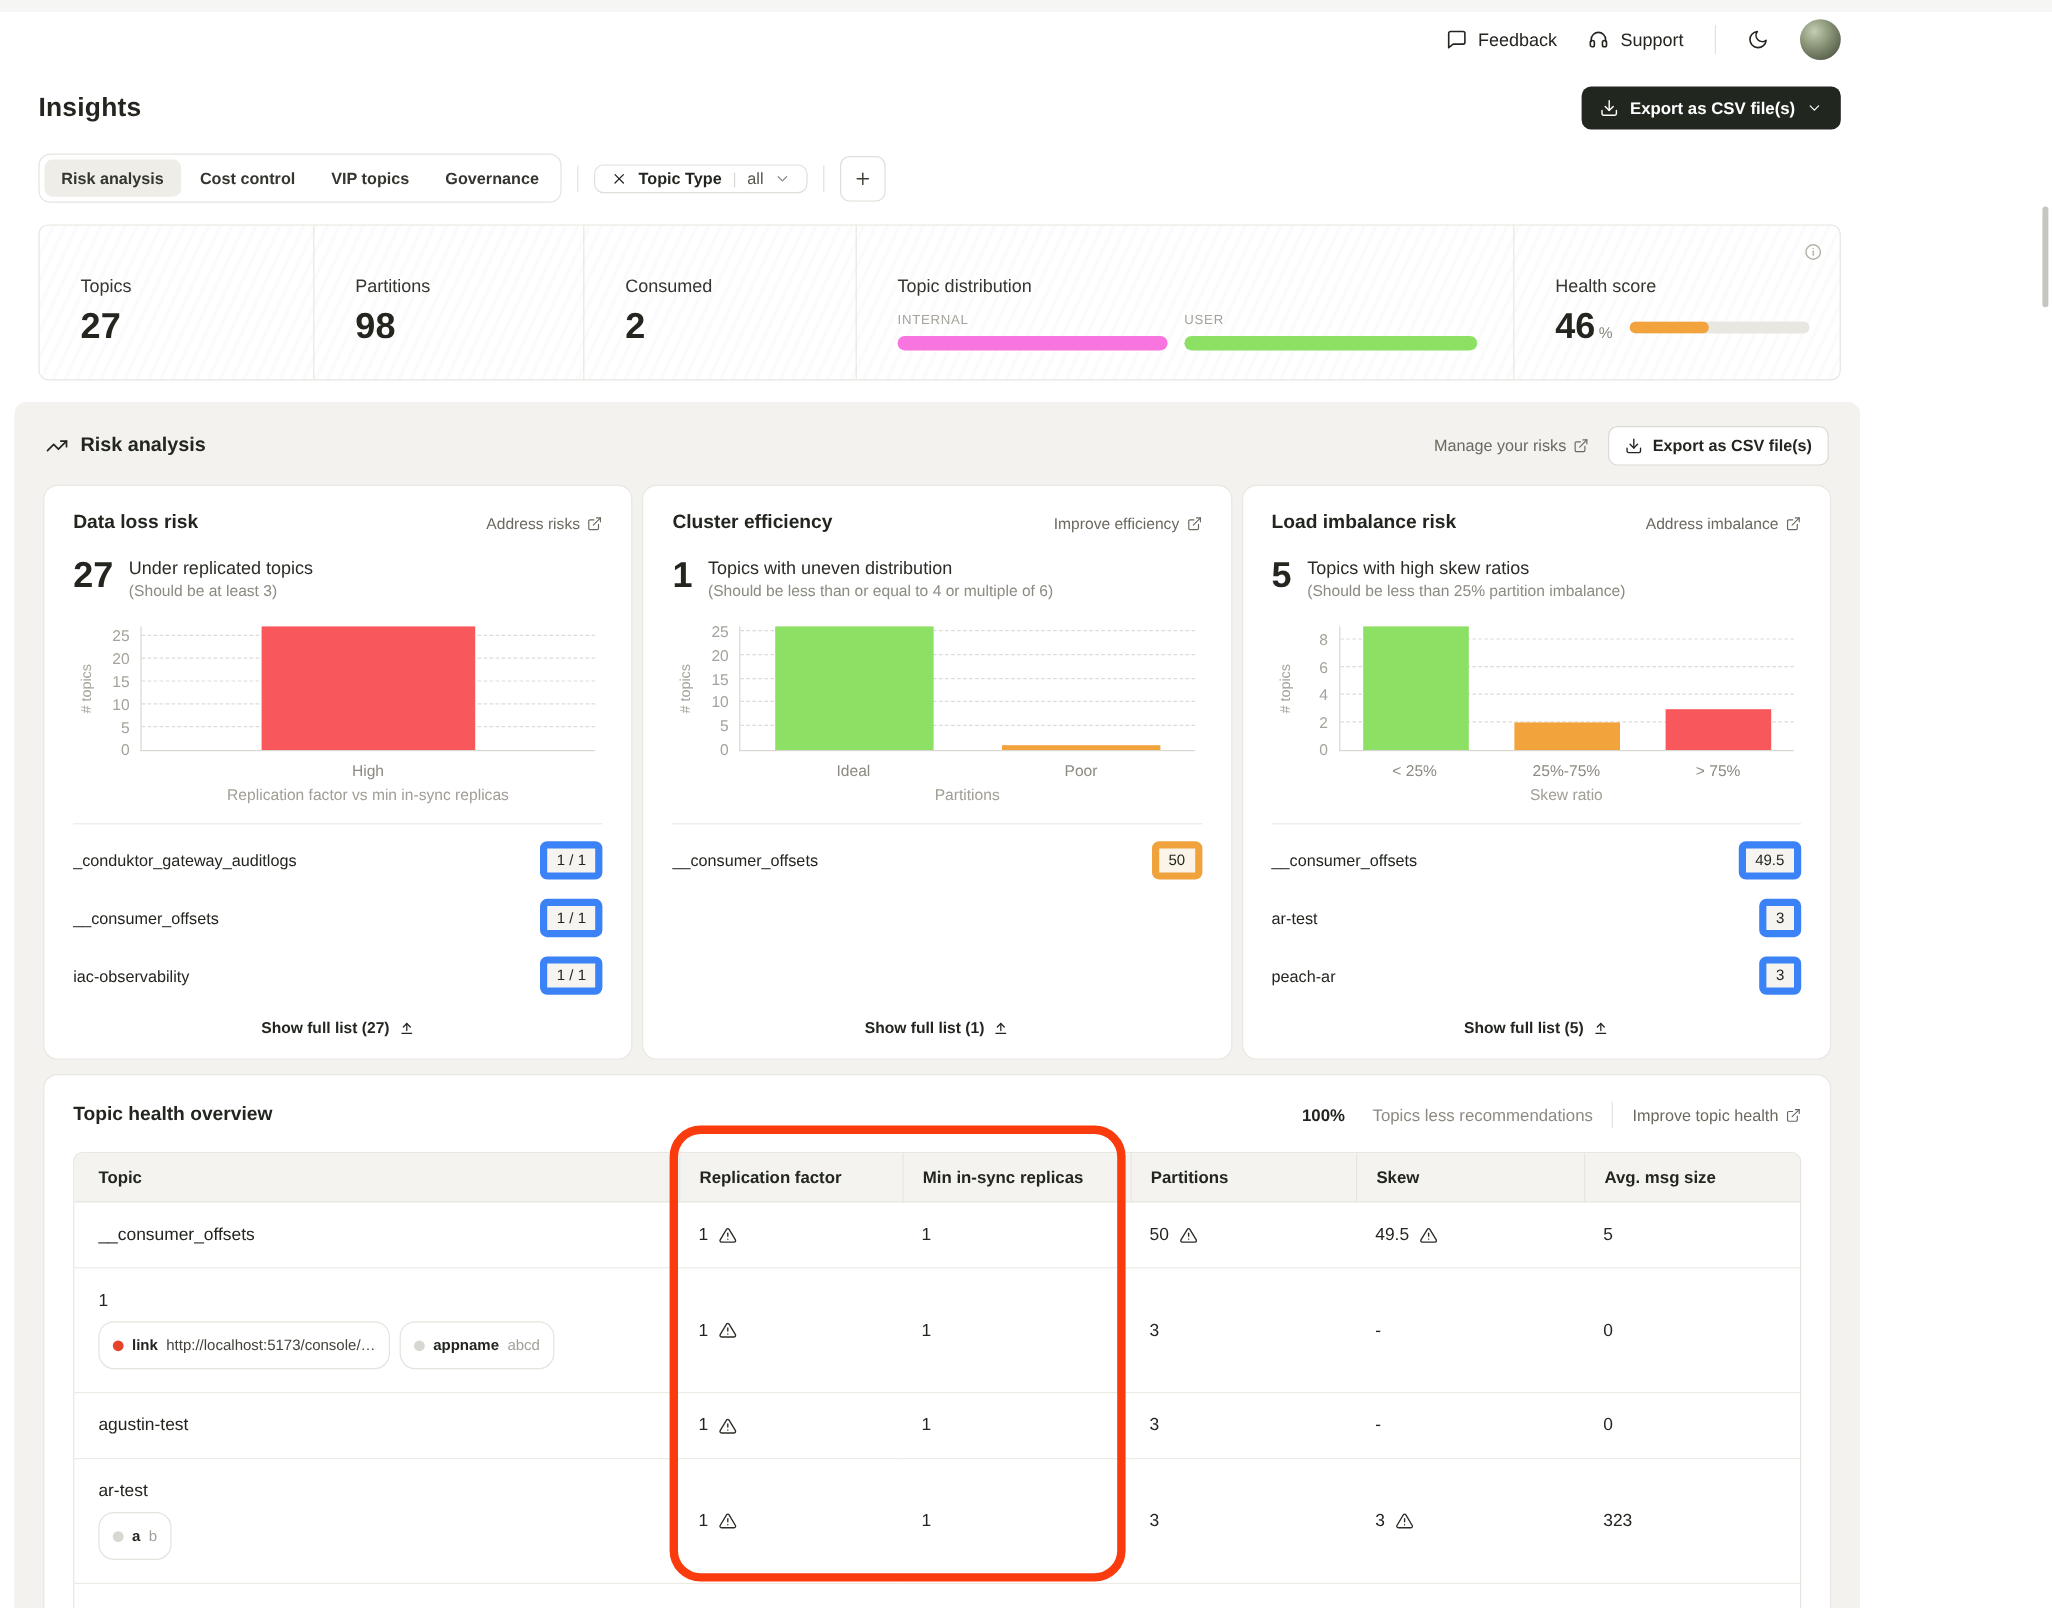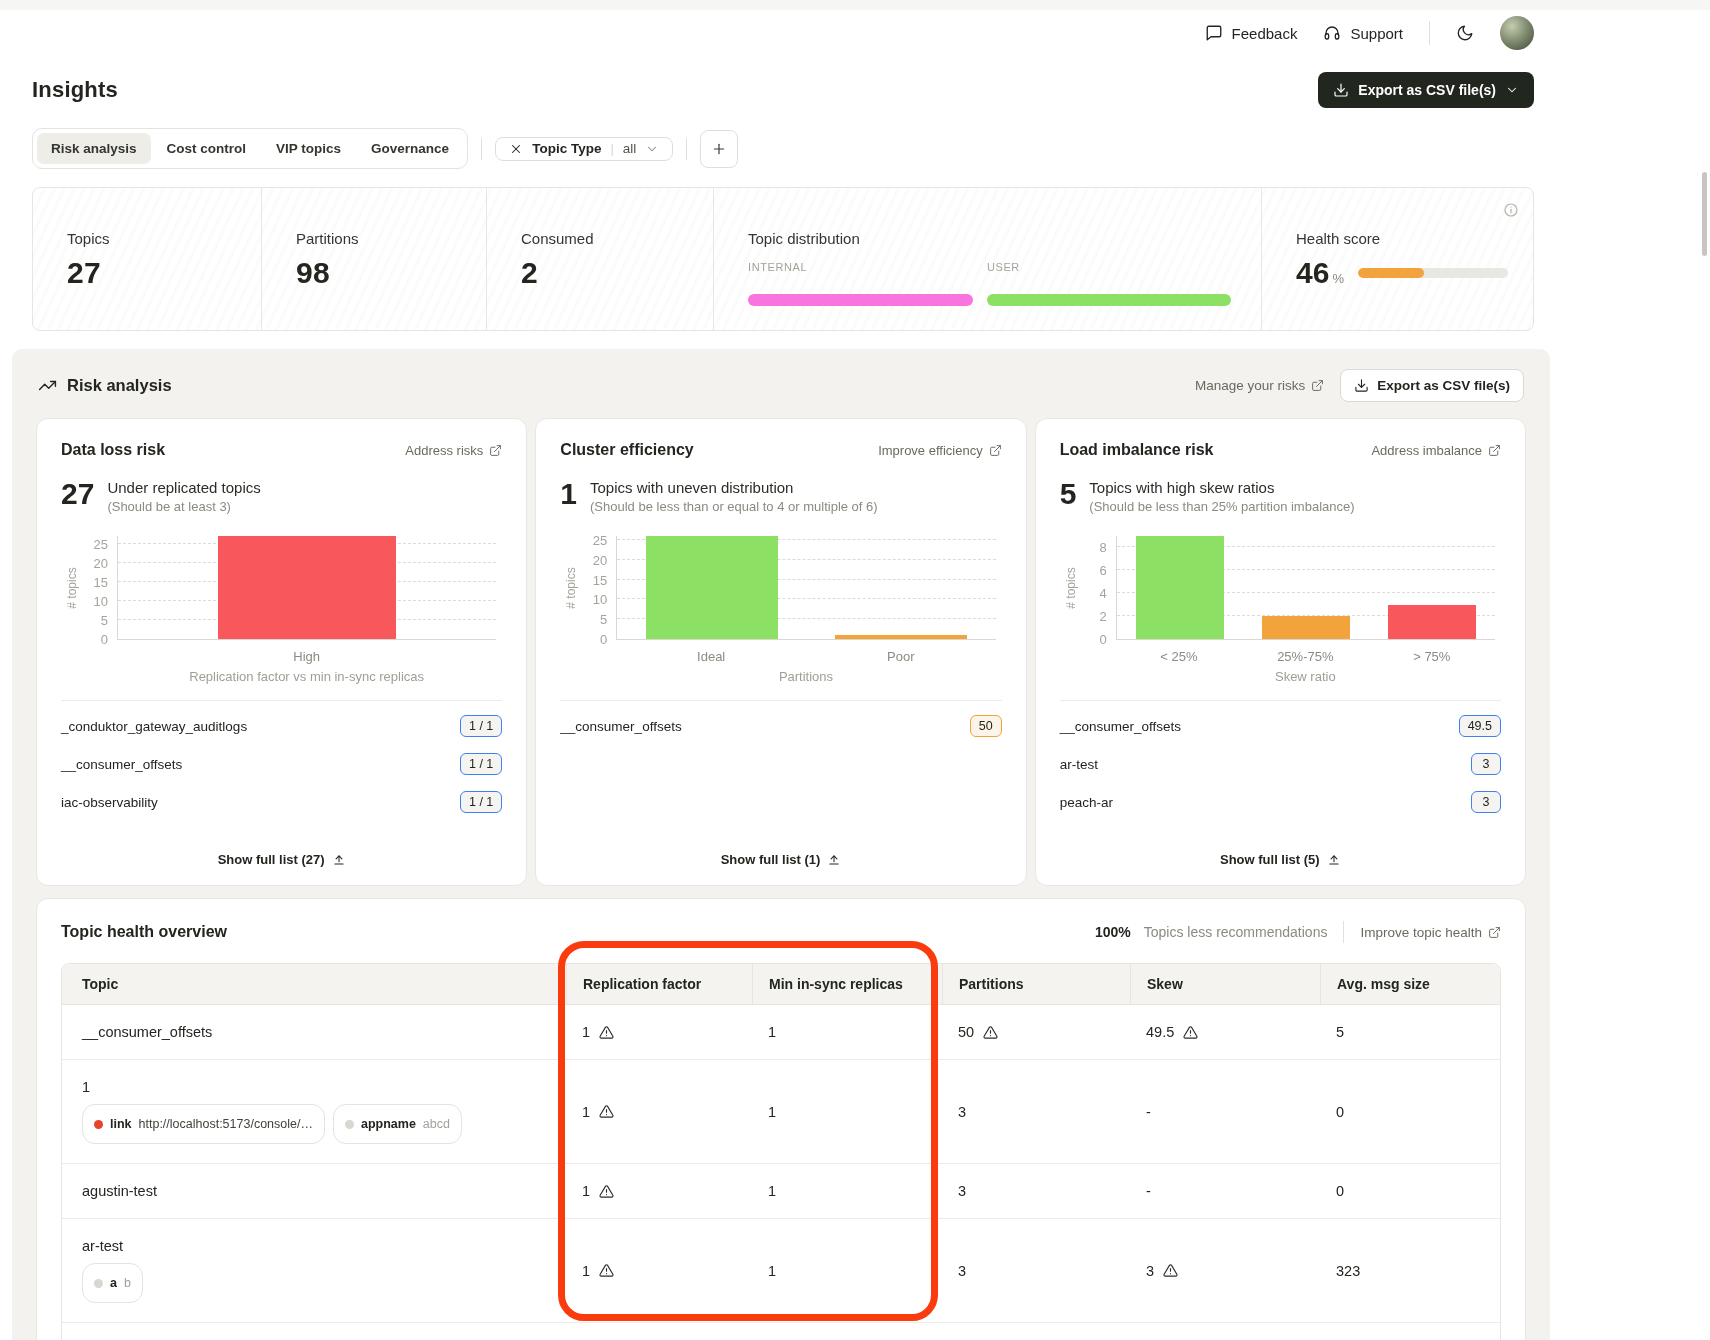--- a/index.html
+++ b/index.html
@@ -38,21 +38,21 @@
   
   .stats-card { display:flex; margin:18px 176px 0 32px; border:1px solid #e7e5e0; border-radius:8px; background:#fff;
     background-image:repeating-linear-gradient(115deg, rgba(0,0,0,.014) 0 3px, transparent 3px 9px); }
   .stat { padding:22px 0 24px 34px; }
   .stat + .stat, .dist, .healthbox { border-left:1px solid #e9e7e2; }
   .stat.s1 { width:228px; } .stat.s2 { width:225px; } .stat.s3 { width:227px; }
   .stat-label { font-size:15px; color:#33372f; margin-bottom:9px;margin-top:20px; }
   .stat-value { font-size:30px; font-weight:700; letter-spacing:.3px; }
   .dist { width:548px; padding:22px 24px 24px 34px; }
   .dist-groups { display:flex; gap:14px; margin-top:14px; }
-  .dist-group .dg-label { font-size:11px; letter-spacing:.6px; color:#a5a39b; margin-bottom:21px; }
+  .dist-group .dg-label { font-size:11px; letter-spacing:.6px; color:#a5a39b; margin-bottom:7px; }
   .dg-bar { height:12px; border-radius:6px; }
   .healthbox { flex:1; padding:22px 24px 24px 34px; position:relative; }
   .health-row { display:flex; align-items:center; gap:14px; margin-top:6px; }
   .health-num { display:flex; align-items:baseline; gap:3px; }
   .health-num .hv { font-size:30px; font-weight:700; }
   .health-num .hu { font-size:13px; color:#8a887f; }
   .health-track { width:150px; height:10px; border-radius:5px; background:#e9e7e2; overflow:hidden; }
   .health-fill { height:100%; border-radius:5px; }
   .info-btn { position:absolute; top:14px; right:14px; color:#b4b2aa; background:none; border:none; cursor:pointer; }
 
@@ -86,31 +86,31 @@
   .bar { border-radius:0; }
   .bar.dots { background-image:radial-gradient(rgba(255,255,255,.6) 1px, transparent 1.3px); background-size:6px 6px; }
   .chart-cats { display:flex; margin:9px 6px 0 56px; }
   .chart-cats .cat { flex:1; text-align:center; font-size:13px; color:#8c8a81; }
   .chart-xlabel { margin:5px 6px 0 56px; text-align:center; font-size:13px; color:#a09e95; }
 
   .card-divider { border-top:1px solid #edebe6; margin-top:16px; }
   .card-list { margin-top:6px; display:flex; flex-direction:column; flex:1; }
   .list-item { display:flex; align-items:center; justify-content:space-between; padding:8px 0; cursor:pointer; }
   .li-name { font-size:13.5px; color:#22261f; }
-  .li-badge { font-size:12.5px; color:#22261f; background:#f5f4f1; border:1px solid #3b82f6; border-radius:6px; padding:3px 8px; min-width:30px; text-align:center; }
+  .li-badge { font-size:12.5px; color:#22261f; background:#f5f4f1; border:6px solid #3b82f6; border-radius:6px; padding:3px 8px; min-width:30px; text-align:center; }
   .li-badge.warn { border-color:#f0a23c; background:#fcf4e9; }
   .show-full { margin-top:auto; align-self:center; display:flex; align-items:center; gap:7px; font-size:13px; font-weight:700; color:#22261f;
     background:none; border:none; font-family:inherit; cursor:pointer; padding-top:12px; }
 
   
   .table-card { margin-top:12px; background:#fff; border:1px solid #e9e7e2; border-radius:12px; padding:22px 24px; height:560px; }
   .table-head { display:flex; align-items:center; justify-content:space-between; margin-bottom:20px; }
   .table-title { font-size:16px; font-weight:700; }
   .th-right { display:flex; align-items:center; gap:16px; }
-  .summary { display:flex; align-items:flex-end; gap:13px; font-size:14px;margin-left:24px; }
+  .summary { display:flex; align-items:flex-end; gap:23px; font-size:14px;margin-left:24px; }
   .summary .sv { font-weight:700; }
   .summary .sl { color:#8c8a81; }
   .table-wrap { position:relative; }
   .table-frame { border:1px solid #e7e5e0; border-radius:8px; overflow:hidden; }
   table { width:100%; border-collapse:separate; border-spacing:0; table-layout:fixed; }
   th { background:#f4f3f0; text-align:left; font-size:14px; font-weight:600; color:#22261f; padding:12px 16px; border-bottom:1px solid #e7e5e0; }
   th + th { border-left:1px solid #e7e5e0; }
   th:first-child { padding-left:20px; }
   td { padding:19px 16px; font-size:14.5px; color:#22261f; vertical-align:middle; }
   tr + tr td { border-top:1px solid #edebe6; }

